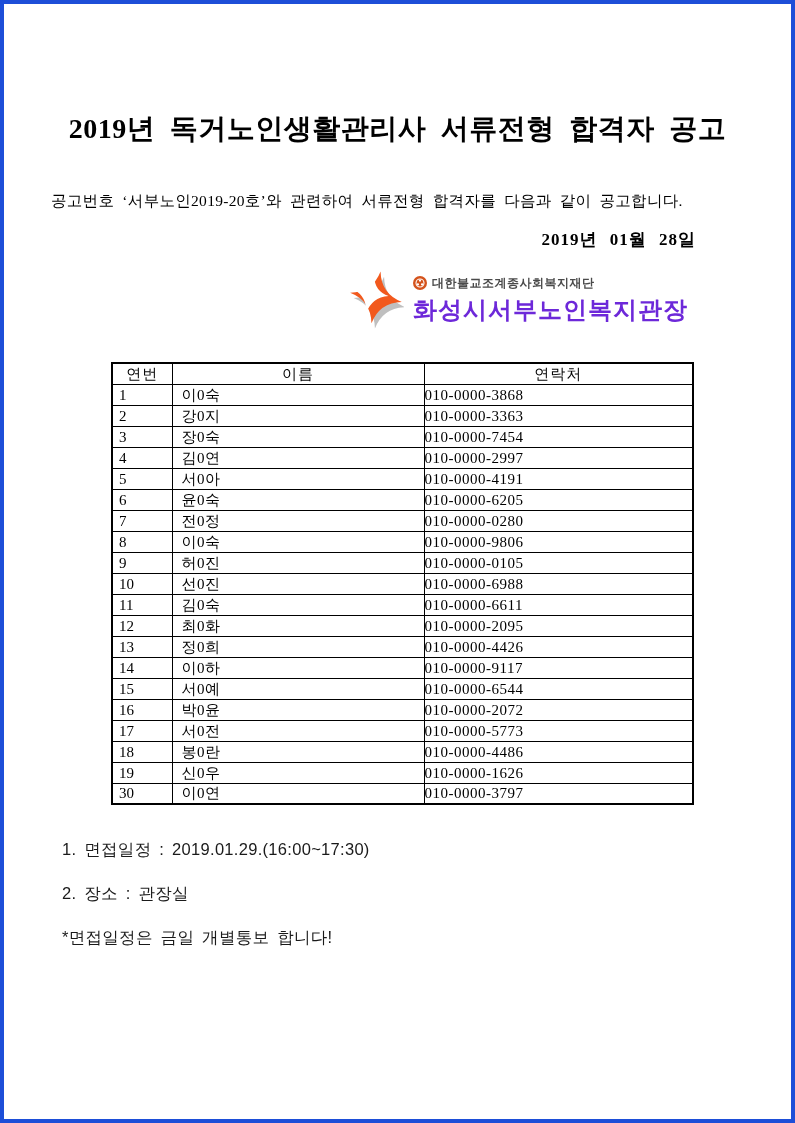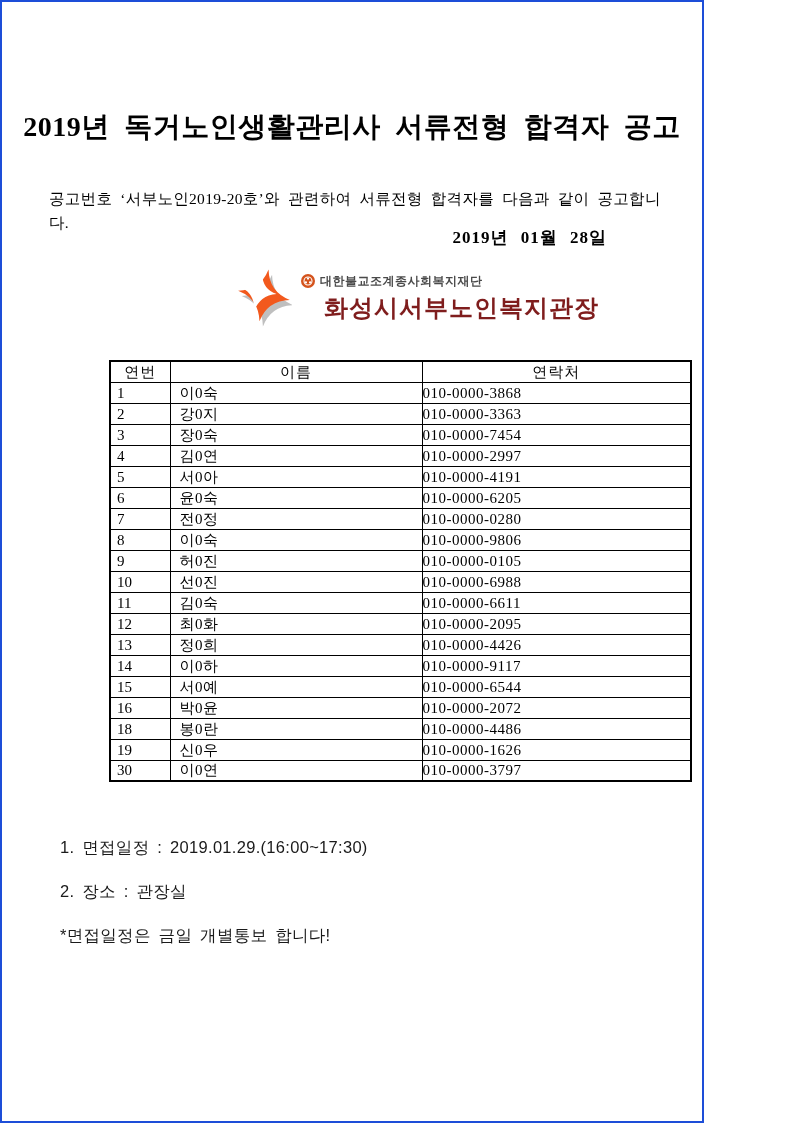--- a/index.html
+++ b/index.html
@@ -1,21 +1,21 @@
 <!DOCTYPE html>
 <html><head>
 <meta charset="utf-8">
 <style>
   * { margin:0; padding:0; box-sizing:border-box; }
   html,body { background:#ffffff; }
   .page {
     position:relative;
-    width:704px; height:1123px;
+    width:795px; height:1123px;
     background:#ffffff;
-    border:2px solid #1d4ed8;
+    border:4px solid #1d4ed8;
     overflow:hidden;
     font-family:"Liberation Serif","DejaVu Serif",serif;
     color:#000000;
     text-decoration:underline;
   }
   .title {
     position:absolute; top:106px; left:0; right:0;
     text-align:center;
     font-size:28px; font-weight:bold;
     letter-spacing:0.5px; word-spacing:7px;
@@ -40,23 +40,22 @@
   .logo-small-line {
     display:flex; align-items:center; gap:5px;
     font-family:"Liberation Sans","DejaVu Sans",sans-serif;
     font-size:12px; font-weight:bold; color:#4a4a4a;
     letter-spacing:0.5px;
   }
   .logo-wheel { width:14px; height:14px; flex:0 0 auto; }
   .logo-large-line {
     margin-top:2px;
     font-family:"Liberation Sans","DejaVu Sans",sans-serif;
-    font-size:24px; font-weight:bold; color:#7f1d1d;
+    font-size:24px; font-weight:bold; color:#6d28d9;
     letter-spacing:1px;
-    margin-left:23px;
   }
   table.applicants {
     position:absolute; top:358px; left:107px;
     width:581px;
     border-collapse:collapse;
     table-layout:fixed;
     font-size:15px;
     border:2px solid #000;
   }
   table.applicants th, table.applicants td {
@@ -201,20 +200,25 @@
         <td class="c-no">15</td>
         <td class="c-name">서0예</td>
         <td class="c-phone">010-0000-6544</td>
       </tr>
         <tr>
         <td class="c-no">16</td>
         <td class="c-name">박0윤</td>
         <td class="c-phone">010-0000-2072</td>
       </tr>
         <tr>
+        <td class="c-no">17</td>
+        <td class="c-name">서0전</td>
+        <td class="c-phone">010-0000-5773</td>
+      </tr>
+        <tr>
         <td class="c-no">18</td>
         <td class="c-name">봉0란</td>
         <td class="c-phone">010-0000-4486</td>
       </tr>
         <tr>
         <td class="c-no">19</td>
         <td class="c-name">신0우</td>
         <td class="c-phone">010-0000-1626</td>
       </tr>
         <tr>

